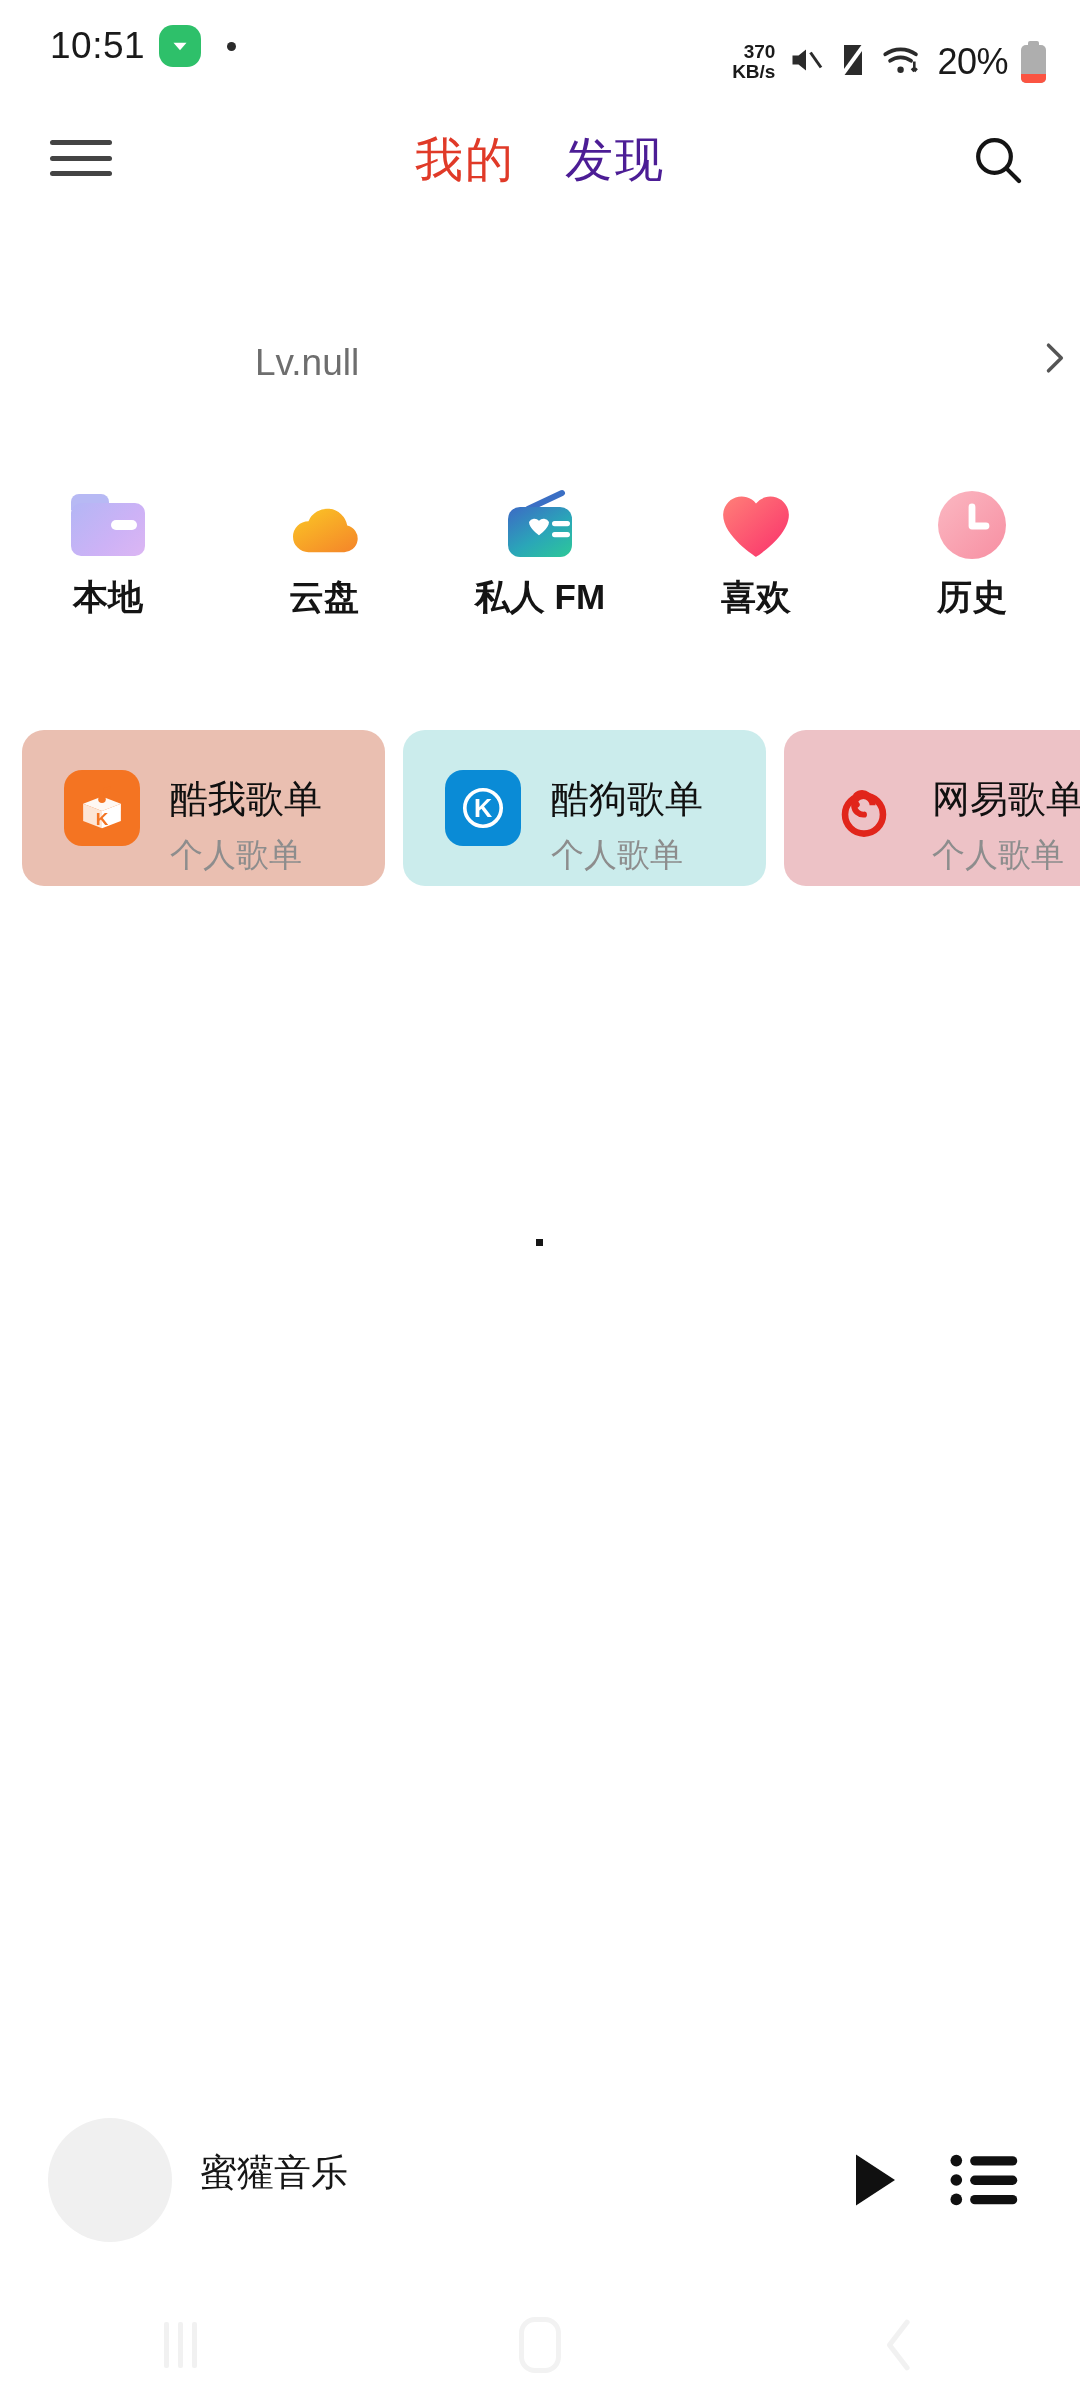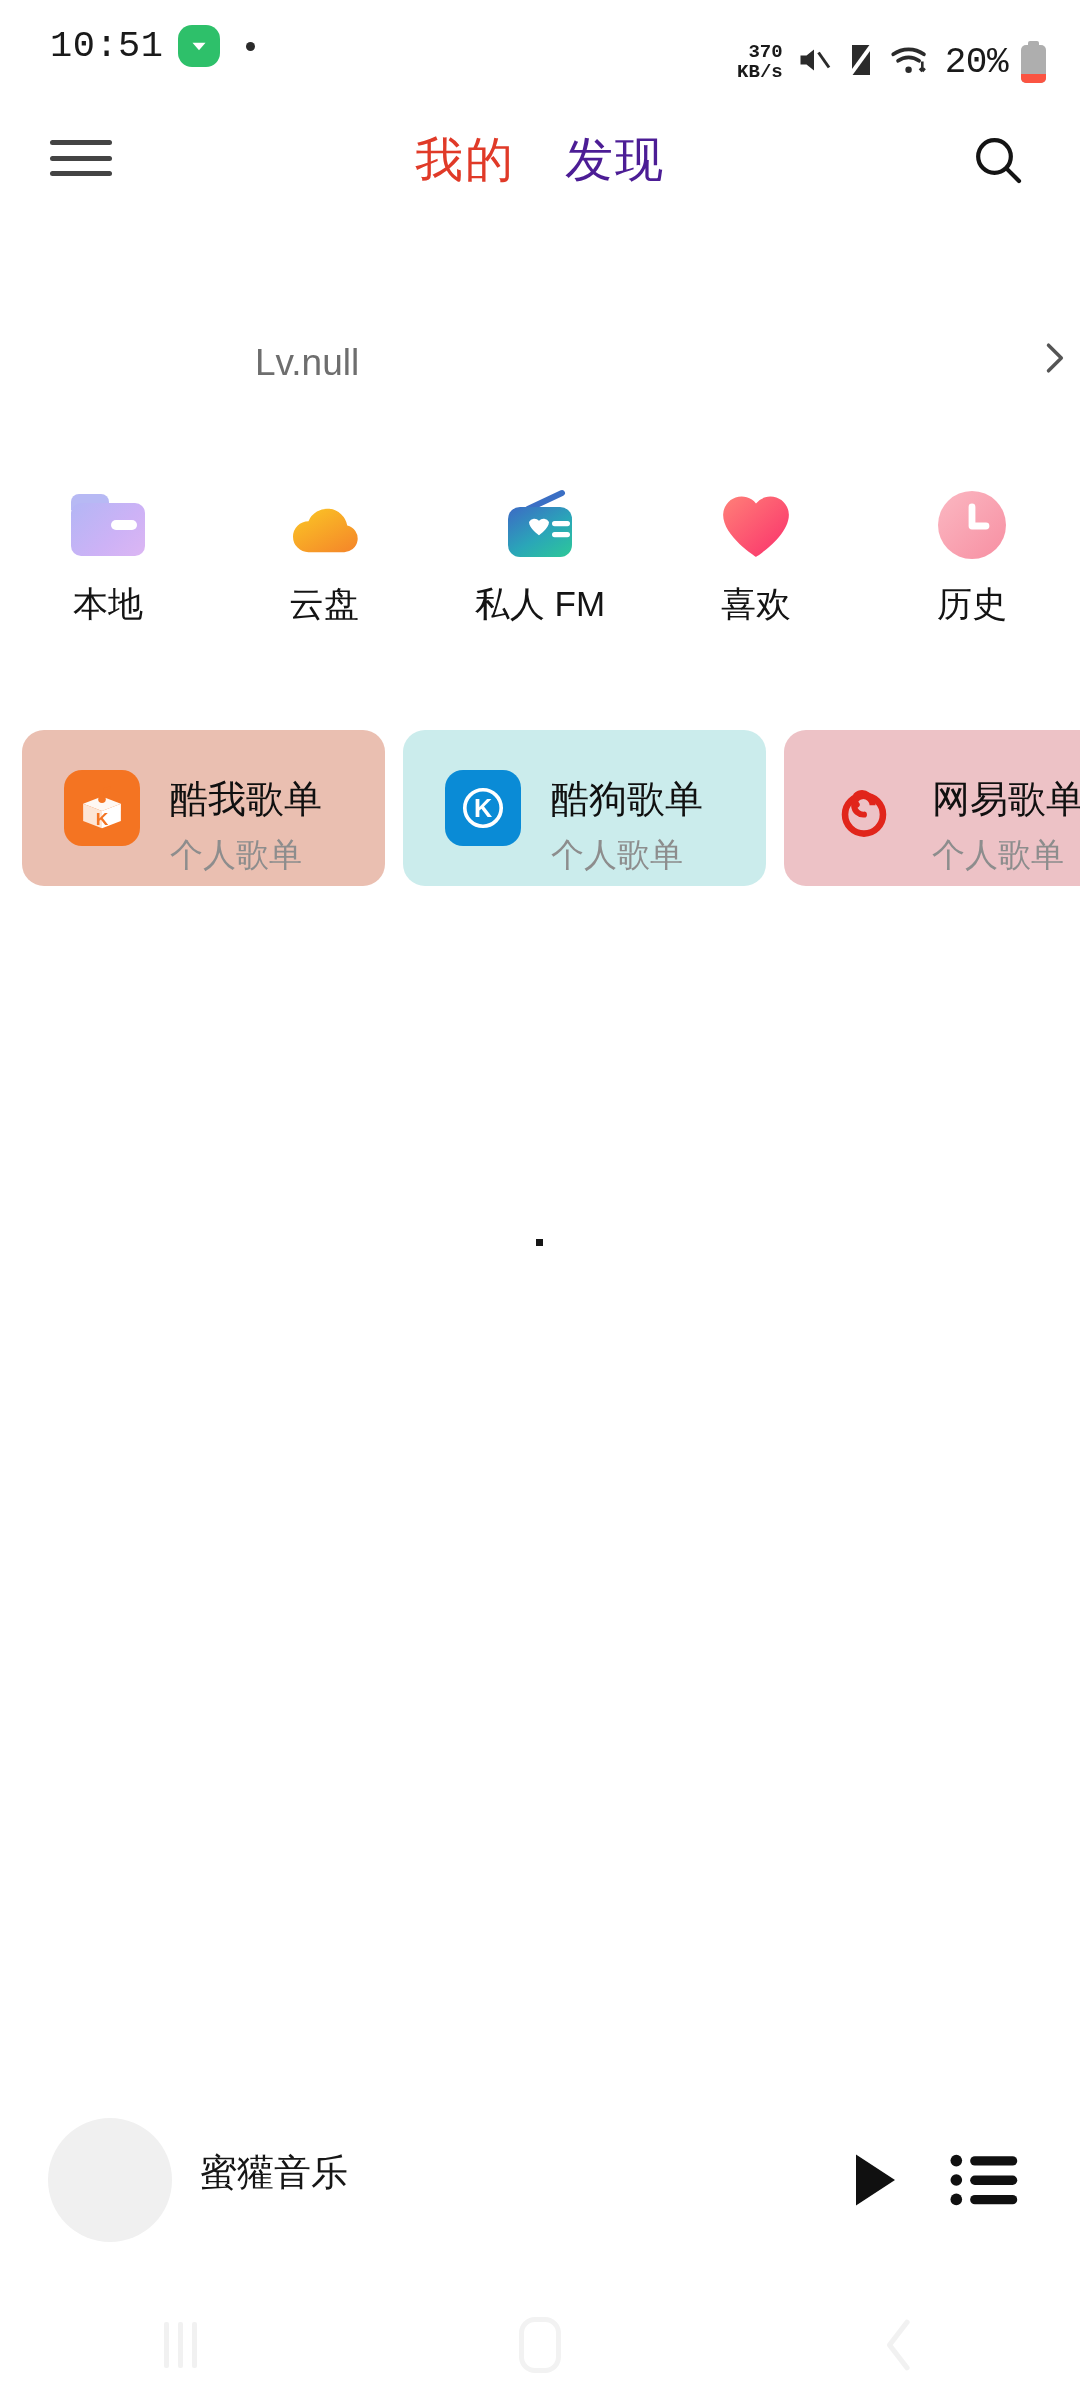--- a/index.html
+++ b/index.html
@@ -9,21 +9,20 @@
     font-family:"Liberation Sans","DejaVu Sans",sans-serif;
     overflow:hidden;
   }
   .screen { position:relative; width:1080px; height:2400px; background:#fff; }
 
   
   .statusbar {
     position:absolute; top:0; left:0; width:1080px; height:92px;
     display:flex; align-items:center; justify-content:space-between;
     padding:0 34px 0 50px;
-    font-family:Liberation Mono, monospace;
   }
   .sb-left { display:flex; align-items:center; gap:14px; }
   .sb-time { font-size:37px; color:#1a1a1a; letter-spacing:0.5px; }
   .sb-badge {
     width:42px; height:42px; border-radius:14px; background:#2ec06a;
     display:flex; align-items:center; justify-content:center;
   }
   .sb-dot { width:9px; height:9px; border-radius:50%; background:#2b2b2b; margin-left:12px;}
   .sb-right { display:flex; align-items:center; gap:13px;margin-top:32px; }
   .sb-net { font-size:19px; font-weight:bold; line-height:20px; color:#1a1a1a; text-align:right; }
@@ -48,21 +47,21 @@
   
   .profile-row { position:absolute; top:300px; left:0; width:1080px; height:120px;margin-left:48px; }
   .profile-level { position:absolute; left:207px; top:42px; font-size:37px; color:#6e6e6e; }
   .profile-chevron { position:absolute; right:52px; top:36px; width:44px; height:44px; }
 
   
   .quick-row {
     position:absolute; top:486px; left:0; width:1080px; height:160px;
     display:flex; justify-content:space-around; align-items:flex-start;
   }
-  .quick-item { width:186px; display:flex; flex-direction:column; align-items:center; gap:17px; }
+  .quick-item { width:186px; display:flex; flex-direction:column; align-items:center; gap:10px;font-weight:bold; }
   .quick-icon { width:78px; height:78px; display:flex; align-items:center; justify-content:center; }
   .quick-label { font-size:35px; color:#141414; white-space:nowrap; }
 
   
   .ic-folder { width:74px; height:62px; position:relative; }
   .ic-folder .tab-top { position:absolute; left:0; top:0; width:38px; height:16px; border-radius:8px 8px 0 0; background:#b7b9f4; }
   .ic-folder .body { position:absolute; left:0; top:9px; width:74px; height:53px; border-radius:10px;
       background:linear-gradient(135deg,#b3b6f5 0%,#cdb2f6 60%,#dcb6f3 100%); }
   .ic-folder .slot { position:absolute; left:40px; top:26px; width:26px; height:10px; border-radius:6px; background:#fff; }
   

